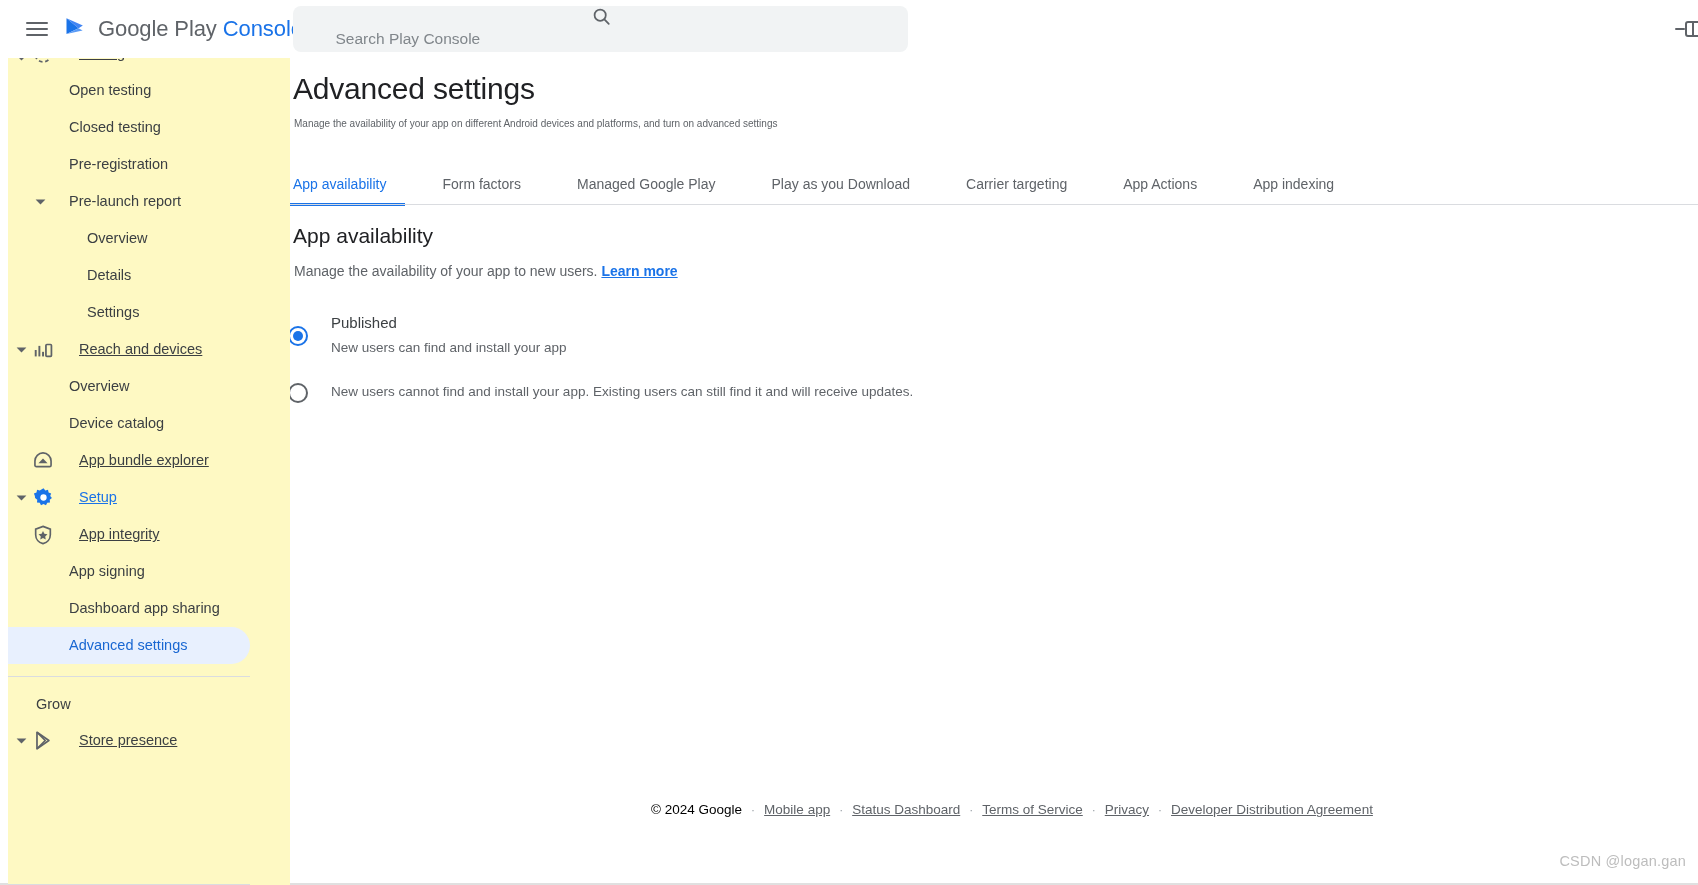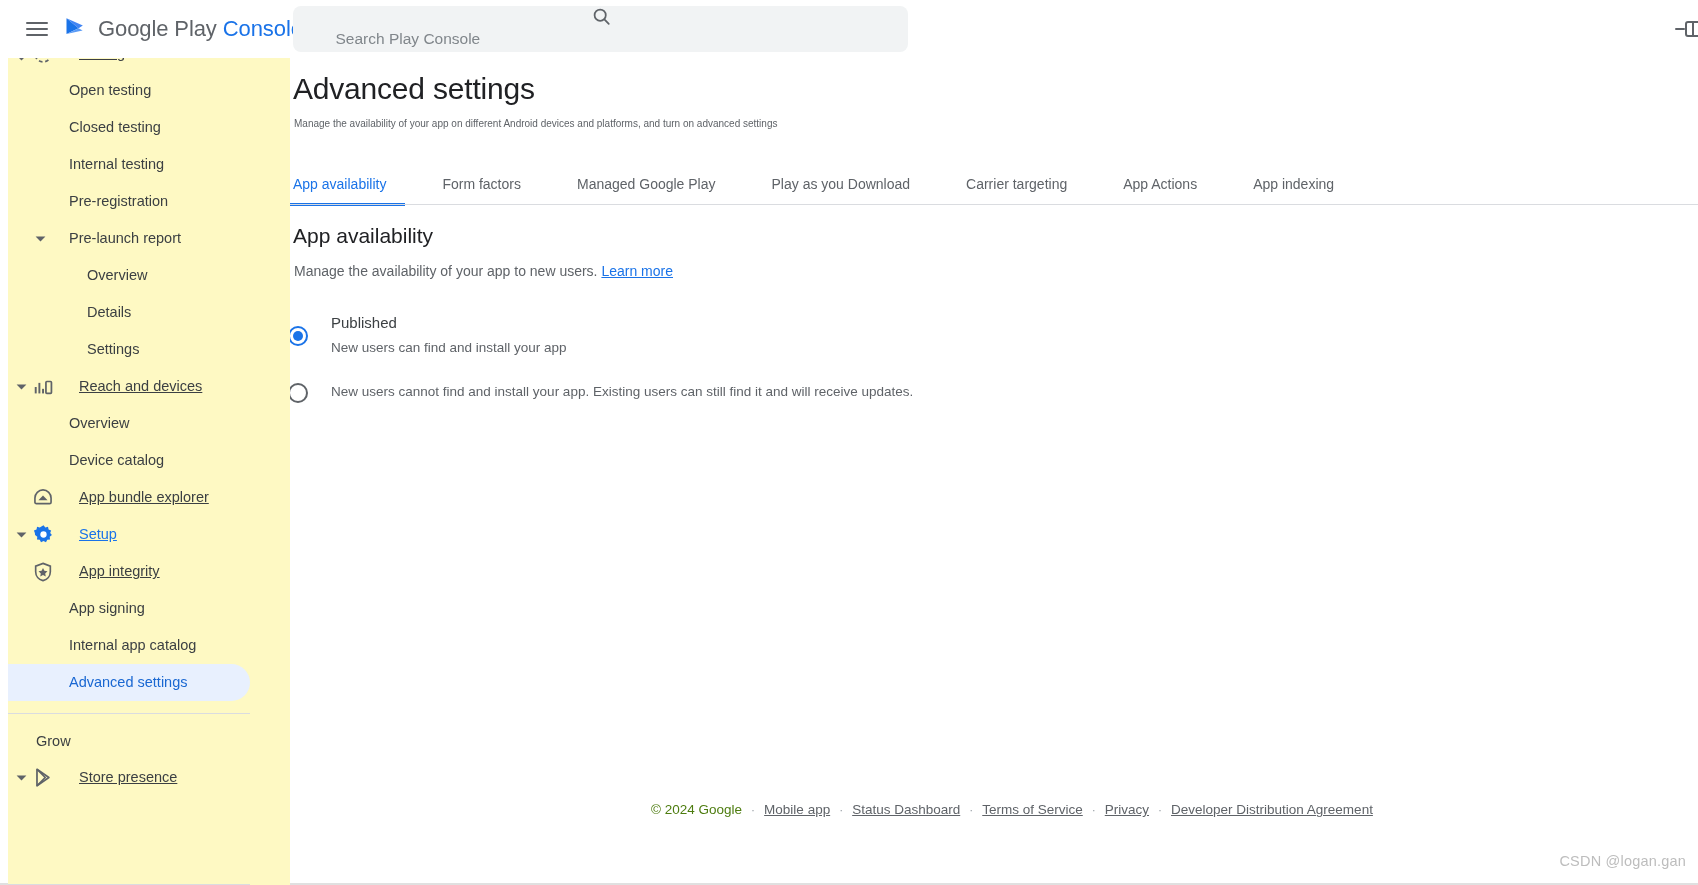--- a/index.html
+++ b/index.html
@@ -189,21 +189,21 @@
 
   #section-title {
     position: absolute; left: 11px; top: 166px;
     font-size: 21px; font-weight: 400; color: #202124;
   }
   #section-sub {
     position: absolute; left: 12px; top: 205px;
     font-size: 14px; color: #5f6368;
   }
   #section-sub a {
-    color: #1a73e8; text-decoration: underline;
+    color: #1a73e8; text-decoration: underline; font-weight: bold;
   }
 
   #radiogroup {
     position: absolute; left: 6px; top: 256px;
     width: 900px;
   }
   .radio-row {
     position: relative;
     display: flex; align-items: center;
     margin-bottom: 24px;
@@ -239,21 +239,21 @@
   }
 
   
   #footer {
     position: absolute; left: 282px; bottom: 68px;
     width: 1416px;
     display: flex; justify-content: center;
     align-items: center;
     font-size: 13.5px; color: #5f6368;
   }
-  #footer .fcopy { color: #4d7c0f; margin-left: 44px; }
+  #footer .fcopy { color: #000000; margin-left: 44px; }
   #footer .fsep {
     margin: 0 9px; color: #9aa0a6; font-size: 12px;
   }
   #footer a {
     color: #5f6368; text-decoration: underline;
   }
 
   #watermark {
     position: absolute; right: 12px; bottom: 16px;
     font-size: 14.5px; color: #bdbdbd;
@@ -325,23 +325,20 @@
           </span>
           <span class="navlabel" style="margin-top: -9px;">Testing</span>
         </div>
         <div class="nav-item lvl-1">
           <span class="navlabel">Open testing</span>
         </div>
         <div class="nav-item lvl-1">
           <span class="navlabel">Closed testing</span>
         </div>
         <div class="nav-item lvl-1">
-          <span class="navlabel">Internal testing</span>
-        </div>
-        <div class="nav-item lvl-1">
           <span class="navlabel">Pre-registration</span>
         </div>
         <div class="nav-item lvl-1">
           <span class="caret" style="left: 22px;">
             <svg xmlns="http://www.w3.org/2000/svg" width="11" height="8" viewBox="0 0 11 8">
               <path d="M0.6 1.4 L5.5 6.6 L10.4 1.4 Z" fill="#5f6368"></path>
             </svg>
           </span>
           <span class="navlabel">Pre-launch report</span>
         </div>
@@ -405,21 +402,21 @@
               <path d="M12 2.6l8 3v6.1c0 4.6-3.3 8.6-8 9.7-4.7-1.1-8-5.1-8-9.7V5.6z" stroke="#5f6368" stroke-width="1.8"></path>
               <path d="M12 7.6l1.5 3.1 3.4.5-2.5 2.4.6 3.4-3-1.6-3 1.6.6-3.4-2.5-2.4 3.4-.5z" fill="#5f6368"></path>
             </svg>
           </span>
           <span class="navlabel">App integrity</span>
         </div>
         <div class="nav-item lvl-1">
           <span class="navlabel">App signing</span>
         </div>
         <div class="nav-item lvl-1">
-          <span class="navlabel">Internal app catalog</span>
+          <span class="navlabel">Dashboard app sharing</span>
         </div>
         <div class="nav-item lvl-1 active-pill">
           <span class="navlabel">Advanced settings</span>
         </div>
       </div>
     <div class="divider"></div>
     <div class="section-head">Grow</div>
     <div id="nav-grow">
         <div class="nav-item lvl-icon">
           <span class="caret">

